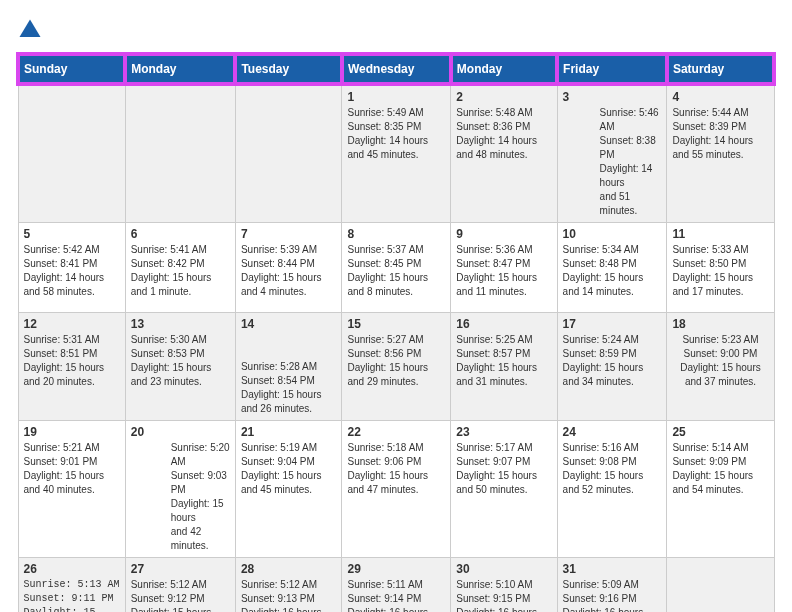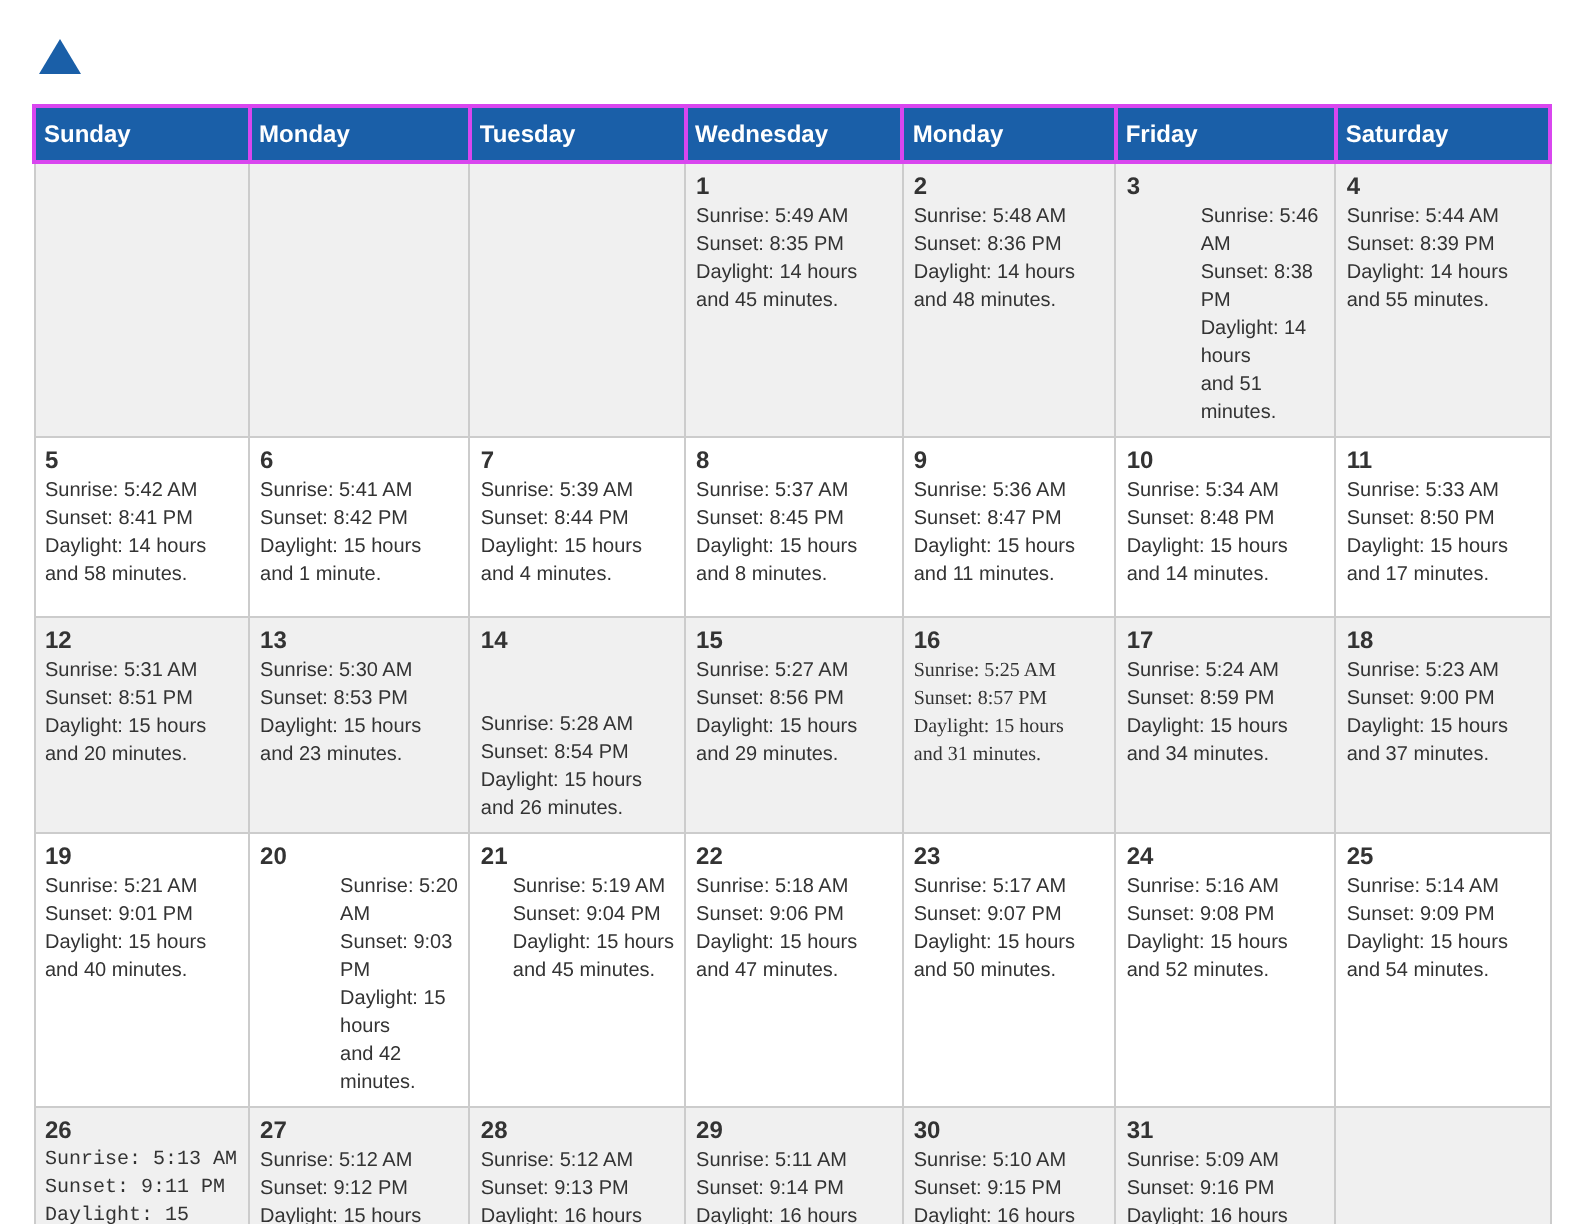--- a/index.html
+++ b/index.html
@@ -53,21 +53,21 @@
     }
     .calendar thead tr {
       background: #1a5fa8;
       color: #fff;
     }
     .calendar thead th {
       padding: 6px 4px;
       text-align: left;
       font-size: 12px;
       font-weight: bold;
-      border: 2px solid #d946ef;
+      border: 4px solid #d946ef;
     }
     .calendar tbody tr {
       border: 1px solid #ccc;
     }
     .calendar tbody td {
       vertical-align: top;
       padding: 4px 5px;
       border: 1px solid #ccc;
       width: 113px;
       min-height: 80px;
@@ -234,35 +234,35 @@
         </td>
         <td>
           <div class="day-number">15</div>
           <div class="day-content" style="white-space: pre-line;">Sunrise: 5:27 AM
 Sunset: 8:56 PM
 Daylight: 15 hours
 and 29 minutes.</div>
         </td>
         <td>
           <div class="day-number">16</div>
-          <div class="day-content" style="white-space: pre-line; font-family: Liberation Serif, serif;">Sunrise: 5:25 AM
+          <div class="day-content" style="white-space: pre-line;">Sunrise: 5:25 AM
 Sunset: 8:57 PM
 Daylight: 15 hours
 and 31 minutes.</div>
         </td>
         <td>
           <div class="day-number">17</div>
           <div class="day-content" style="white-space: pre-line;">Sunrise: 5:24 AM
 Sunset: 8:59 PM
 Daylight: 15 hours
 and 34 minutes.</div>
         </td>
         <td>
           <div class="day-number">18</div>
-          <div class="day-content" style="white-space: pre-line;">Sunrise: 5:23 AM
+          <div class="day-content" style="white-space: pre-line; text-align: center;">Sunrise: 5:23 AM
 Sunset: 9:00 PM
 Daylight: 15 hours
 and 37 minutes.</div>
         </td>
       </tr>
       <tr class="row-white">
         <td>
           <div class="day-number">19</div>
           <div class="day-content" style="white-space: pre-line;">Sunrise: 5:21 AM
 Sunset: 9:01 PM
@@ -271,21 +271,21 @@
         </td>
         <td>
           <div class="day-number">20</div>
           <div class="day-content" style="white-space: pre-line; margin-left: 40px;">Sunrise: 5:20 AM
 Sunset: 9:03 PM
 Daylight: 15 hours
 and 42 minutes.</div>
         </td>
         <td>
           <div class="day-number">21</div>
-          <div class="day-content" style="white-space: pre-line; margin-left: 16px;">Sunrise: 5:19 AM
+          <div class="day-content" style="white-space: pre-line;">Sunrise: 5:19 AM
 Sunset: 9:04 PM
 Daylight: 15 hours
 and 45 minutes.</div>
         </td>
         <td>
           <div class="day-number">22</div>
           <div class="day-content" style="white-space: pre-line;">Sunrise: 5:18 AM
 Sunset: 9:06 PM
 Daylight: 15 hours
 and 47 minutes.</div>

